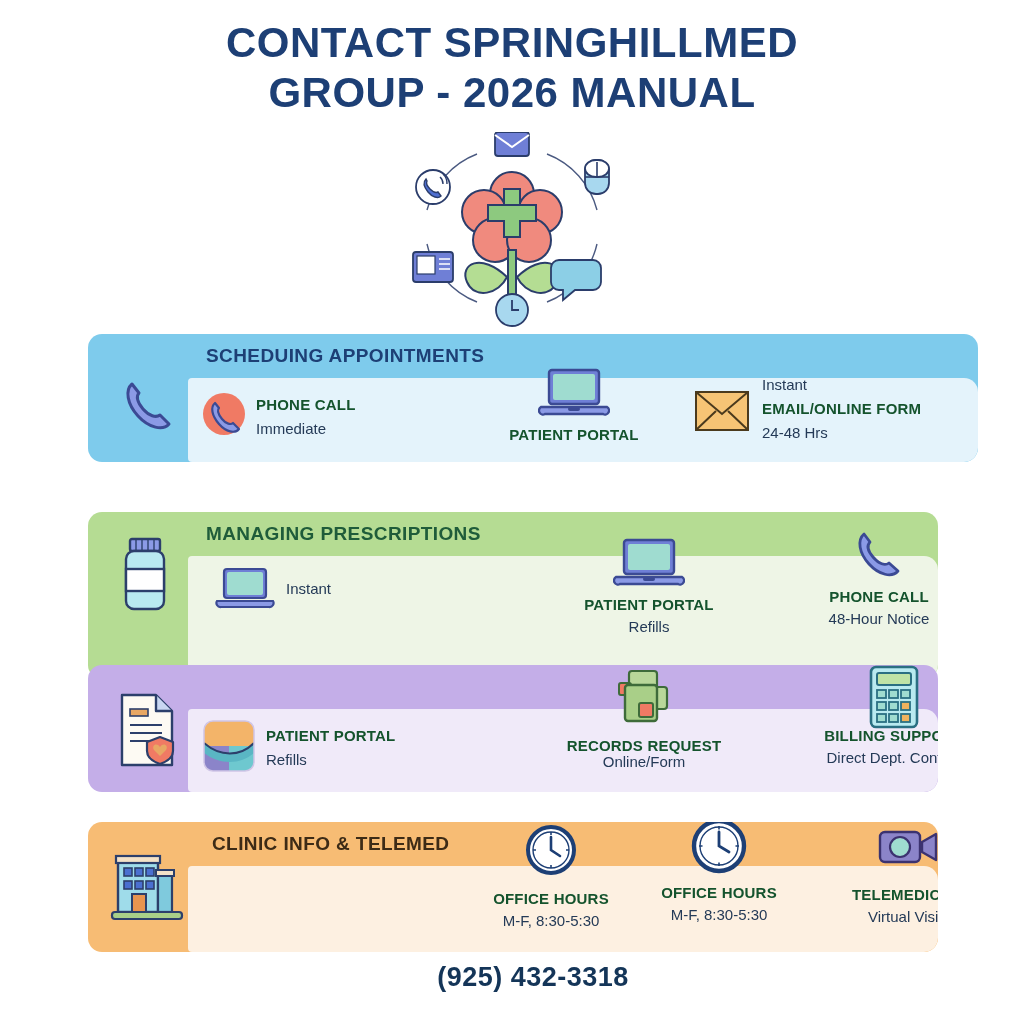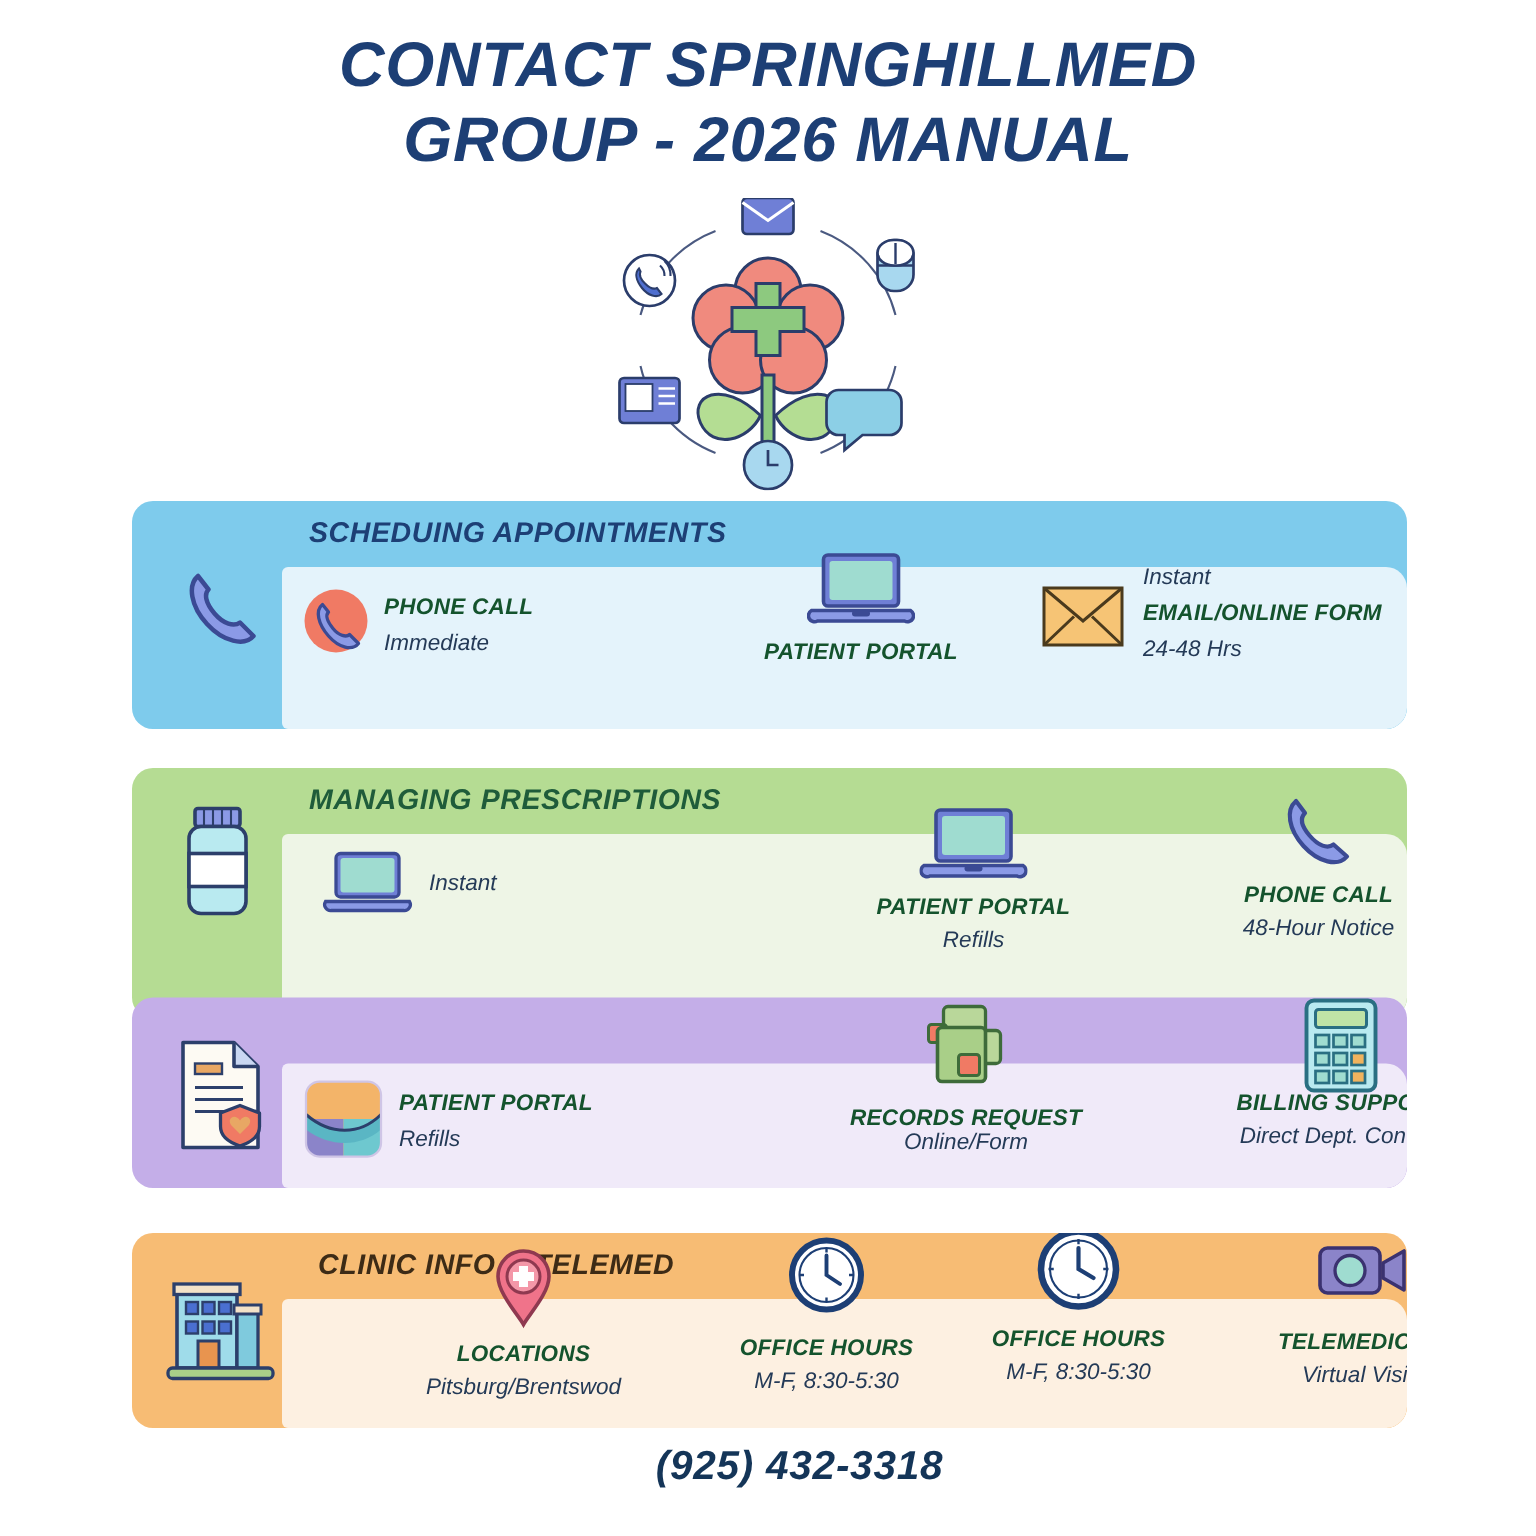--- a/index.html
+++ b/index.html
@@ -3,21 +3,21 @@
 <meta charset="utf-8">
 <style>
   html,body{margin:0;padding:0;}
   body{
     width:1024px;height:1024px;
     background:#ffffff;
     font-family:"Liberation Sans", sans-serif;
     overflow:hidden;
     position:relative;
   }
-  .page{position:absolute;inset:0;font-style:italic;}
+  .page{position:absolute;inset:0;}
 
   
   .title{
     position:absolute;left:0;right:0;top:18px;
     text-align:center;
     color:#1d3f75;
     font-weight:bold;
     font-size:42px;
     line-height:50px;
     letter-spacing:0.5px;
@@ -141,21 +141,21 @@
       </g>
 
       <g>
         <circle cx="26" cy="55" r="17" fill="#ffffff" stroke="#2b3d6b" stroke-width="1.8"></circle>
         <path d="M19 47 c-3 3 -2 8 2 13 c4 5 10 7 13 4 l-3 -4 c-2 1 -5 0 -8 -3 c-3 -3 -4 -6 -3 -8 z" fill="#4f6fd0" stroke="#2b3d6b" stroke-width="1.4"></path>
         <path d="M33 45 a9 9 0 0 1 3 7 M36 42 a13 13 0 0 1 4 10" fill="none" stroke="#2b3d6b" stroke-width="1.4"></path>
       </g>
     </svg>
   </div>
 
-  <div class="band" style="top:334px;height:152px;background:#7ecbec;">
+  <div class="band" style="top:334px;height:128px;background:#7ecbec;padding-left:40px;">
     <div class="band-inner" style="left:100px;top:44px;bottom:0;background:#e4f3fb;"></div>
     <div class="band-title" style="color:#1d3f75;">SCHEDUING APPOINTMENTS</div>
 
     <div class="band-bigicon" style="left:28px;top:38px;">
       <svg viewBox="0 0 66 66" width="66" height="66">
         <path d="M16 12 c-7 6 -5 20 6 32 c11 12 25 15 31 8 l-9 -9 c-4 3 -11 1 -17 -6 c-6 -7 -7 -13 -4 -16 z" fill="#8b9ae6" stroke="#3b4a94" stroke-width="3" stroke-linejoin="round"></path>
       </svg>
     </div>
 
     <div class="items">
@@ -346,31 +346,20 @@
             <rect x="27" y="33" width="8" height="8"></rect>
             <rect x="38" y="33" width="8" height="8"></rect>
         </g>
         <rect x="24" y="46" width="14" height="18" fill="#e8944f" stroke="#2c3f6b" stroke-width="2"></rect>
         <rect x="4" y="64" width="70" height="7" rx="3" fill="#a9cf88" stroke="#2c3f6b" stroke-width="2.2"></rect>
       </svg>
     </div>
 
     <div class="items">
 
-      <div class="item" style="left:40px;top:-42px;width:230px;height:120px;">
-        <div class="ic" style="top:10px;">
-          <svg viewBox="0 0 40 54" width="40" height="54">
-            <path d="M20 2 C30 2 37 10 37 19 C37 30 24 44 20 51 C16 44 3 30 3 19 C3 10 10 2 20 2 Z" fill="#f0738a" stroke="#8f3950" stroke-width="2.4"></path>
-            <circle cx="20" cy="19" r="11" fill="#f497a8" stroke="#8f3950" stroke-width="2"></circle>
-            <path d="M17 12 h6 v4 h4 v6 h-4 v4 h-6 v-4 h-4 v-6 h4 z" fill="#ffffff"></path>
-          </svg>
-        </div>
-        <div class="lbl" style="top:72px;">LOCATIONS</div>
-        <div class="sub" style="top:94px;">Pitsburg/Brentswod</div>
-      </div>
 
       <div class="item" style="left:252px;top:-46px;width:210px;height:120px;">
         <div class="ic" style="top:6px;">
           <svg viewBox="0 0 52 52" width="52" height="52">
             <circle cx="26" cy="26" r="23" fill="#ffffff" stroke="#1d3f75" stroke-width="4"></circle>
             <circle cx="26" cy="26" r="18" fill="none" stroke="#1d3f75" stroke-width="1.4"></circle>
             <path d="M26 13 v13 l9 6" fill="none" stroke="#1d3f75" stroke-width="2.6" stroke-linecap="round"></path>
             <g stroke="#1d3f75" stroke-width="1.6">
               <path d="M26 8 v3"></path>
                 <path d="M26 41 v3"></path>

